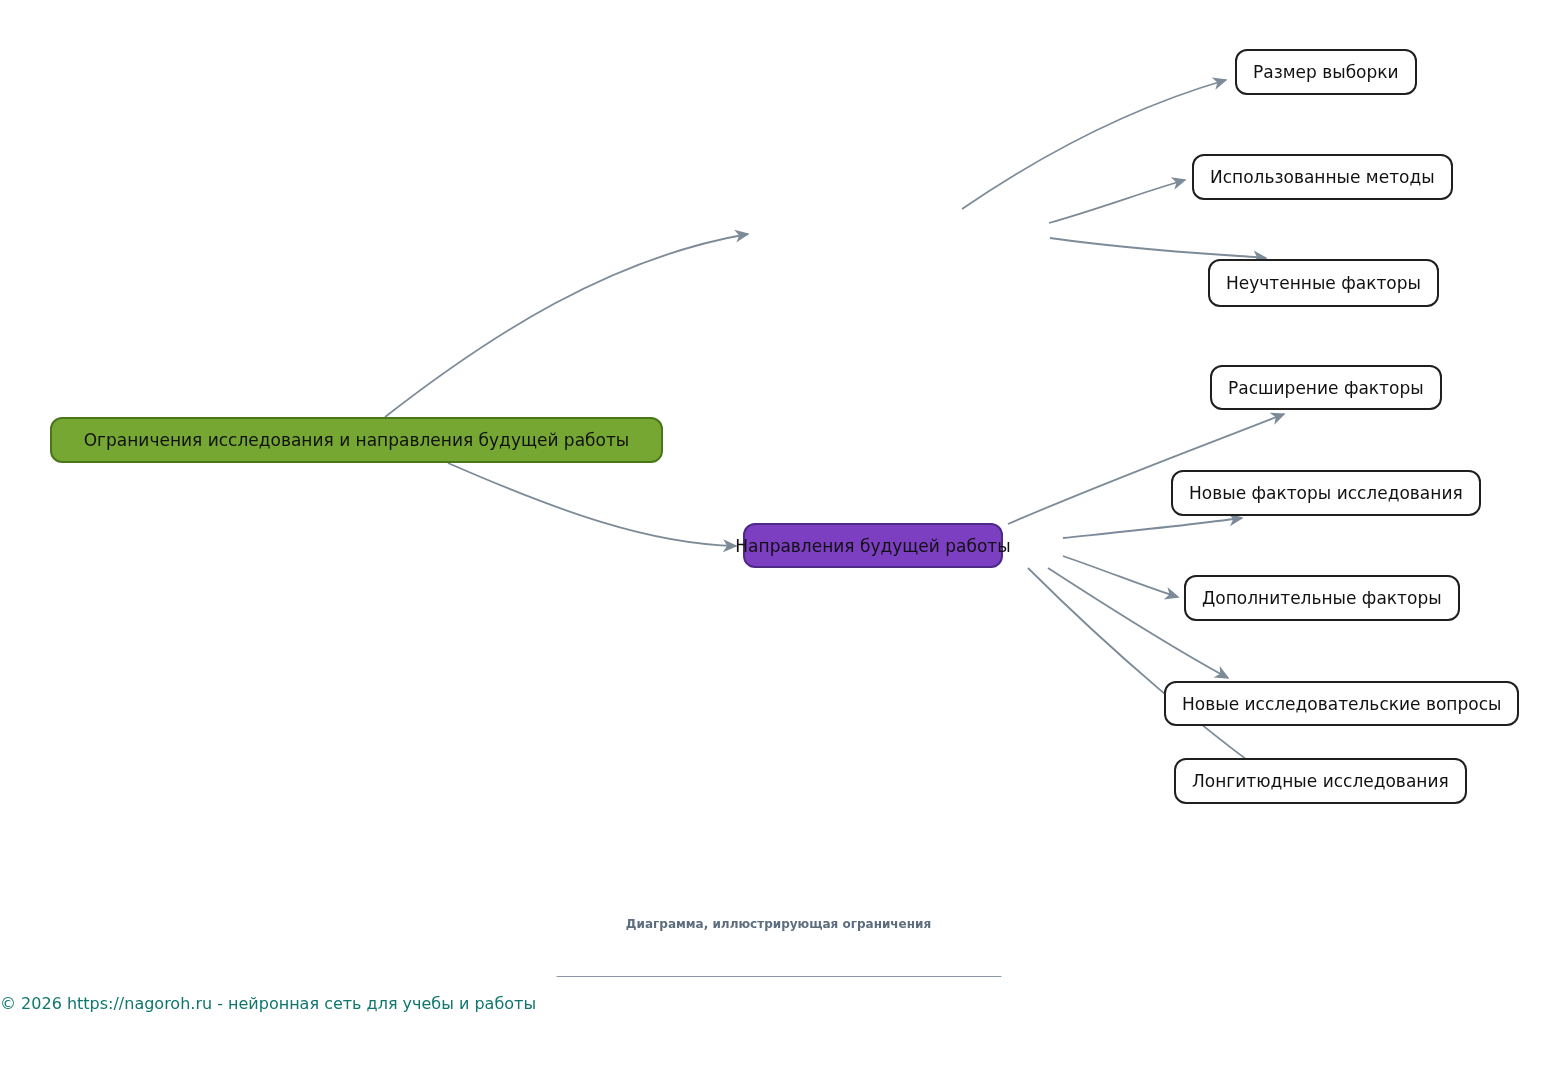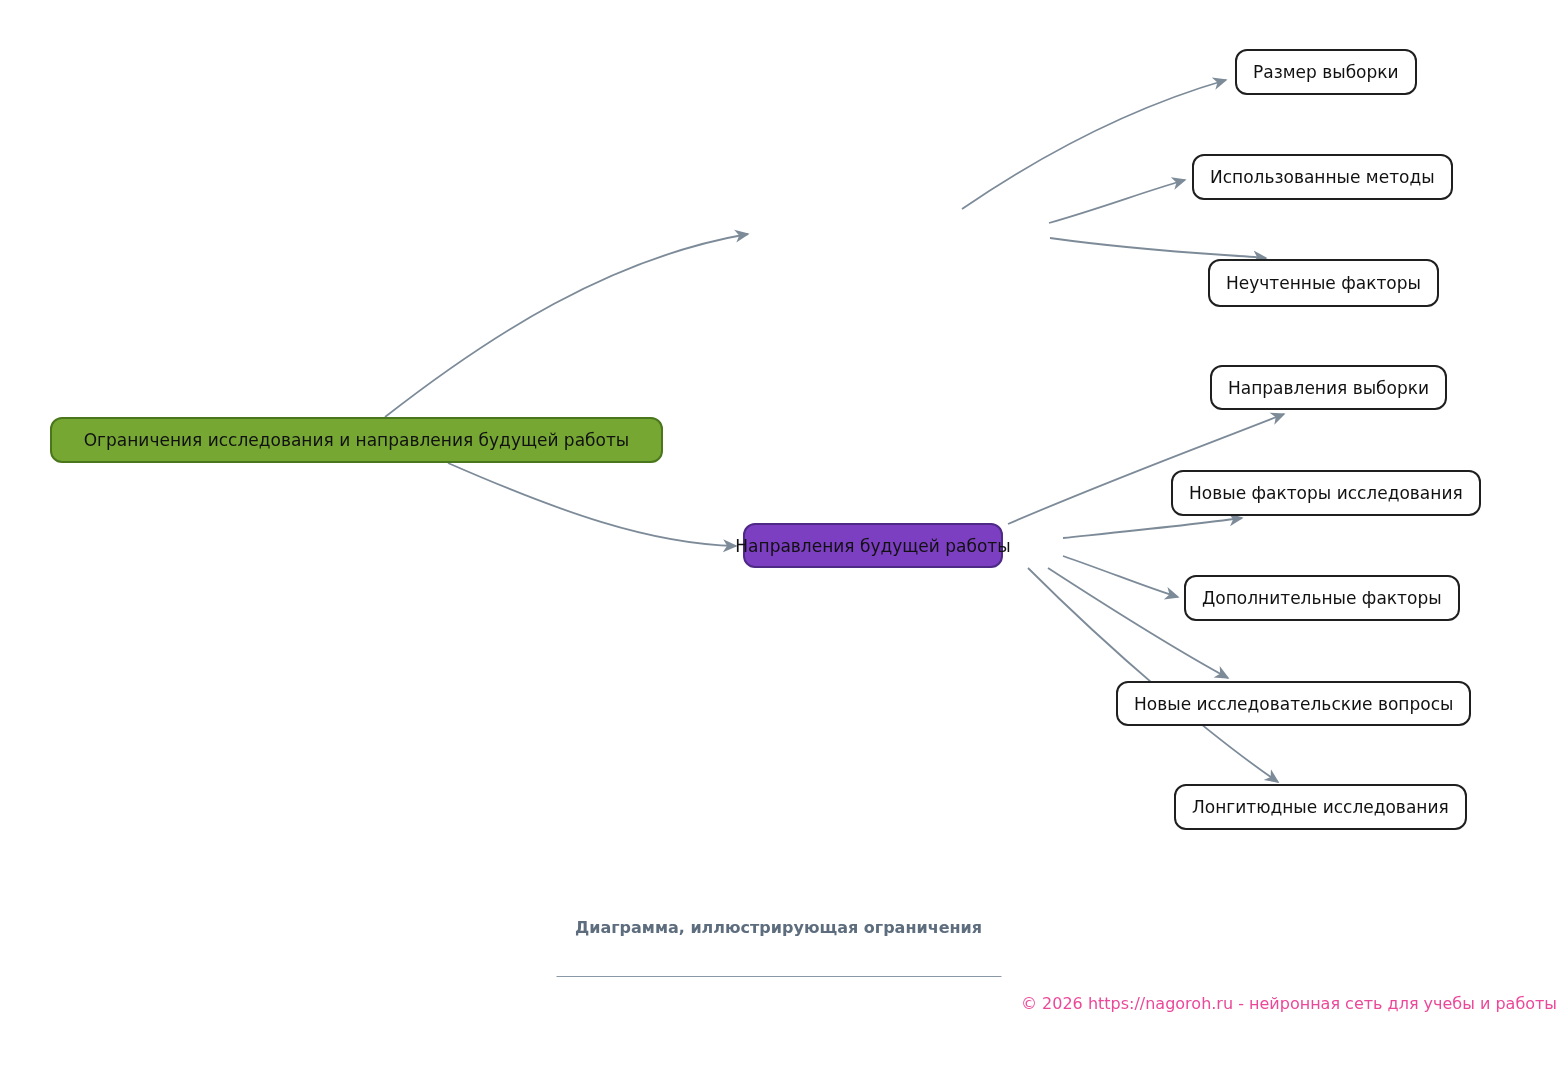--- a/index.html
+++ b/index.html
@@ -43,39 +43,39 @@
     padding: 0 16px;
   }
   .caption {
     position: absolute;
     top: 916px;
     left: 0;
     width: 100%;
     text-align: center;
     font-weight: bold;
     color: #5d6d7e;
-    font-size: 16px;
+    font-size: 12px;
     line-height: 1.45;
   }
   .divider {
     position: absolute;
     top: 976px;
     left: 50%;
     transform: translateX(-50%);
     width: 445px;
     height: 0;
     border-top: 1px solid #8a98a6;
   }
   .footer {
     position: absolute;
     top: 994px;
     left: 0;
     width: 100%;
-    text-align: right;
-    color: #ec4899;
+    text-align: left;
+    color: #0f766e;
     font-size: 16px;
   }
 </style>
 </head>
 <body>
 
 <div class="canvas">
 
   <svg class="edges" viewBox="0 0 1557 1089" xmlns="http://www.w3.org/2000/svg">
     <defs>
@@ -112,36 +112,36 @@
 
   <div class="node leaf" style="left:1235px; top:49px; height:46px;">
     <span>Размер выборки</span>
   </div>
 
   <div class="node leaf" style="left:1208px; top:259px; height:48px;">
     <span>Неучтенные факторы</span>
   </div>
 
   <div class="node leaf" style="left:1210px; top:365px; height:45px;">
-    <span>Направления выборки</span>
+    <span>Расширение факторы</span>
   </div>
 
   <div class="node leaf" style="left:1171px; top:470px; height:46px;">
     <span>Новые факторы исследования</span>
   </div>
 
   <div class="node leaf" style="left:1184px; top:575px; height:46px;text-align:center;">
     <span>Дополнительные факторы</span>
   </div>
 
-  <div class="node leaf" style="left:1116px; top:681px; height:45px;">
+  <div class="node leaf" style="left:1164px; top:681px; height:45px;">
     <span>Новые исследовательские вопросы</span>
   </div>
 
-  <div class="node leaf" style="left:1174px; top:784px; height:46px;">
+  <div class="node leaf" style="left:1174px; top:758px; height:46px;">
     <span>Лонгитюдные исследования</span>
   </div>
 
   <div class="caption">
     <div>Диаграмма, иллюстрирующая ограничения</div>
   </div>
 
   <div class="divider"></div>
 
   <div class="footer">© 2026 https://nagoroh.ru - нейронная сеть для учебы и работы</div>

